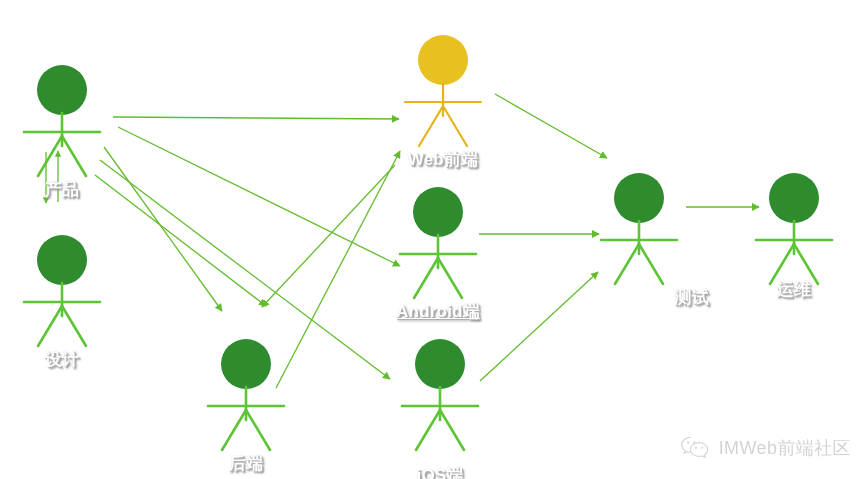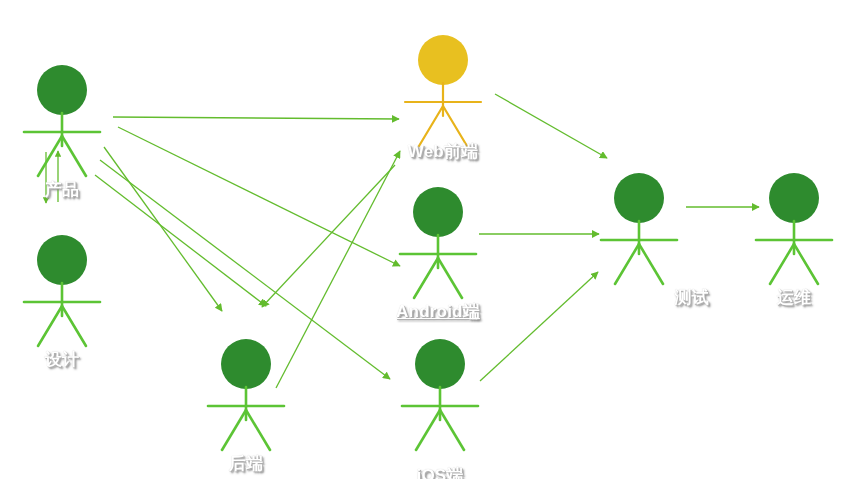--- a/index.html
+++ b/index.html
@@ -145,21 +145,21 @@
   <div class="figure" style="left:443px; top:40px;">
     <svg width="92" height="120" viewBox="0 0 92 120">
       <circle cx="46" cy="26" r="25" fill="#e8c020"></circle>
       <g stroke="#e8b31a" stroke-width="2.2" fill="none" stroke-linecap="round">
         <line x1="46" y1="49" x2="46" y2="82"></line>
         <line x1="8" y1="68" x2="84" y2="68"></line>
         <line x1="46" y1="72" x2="22" y2="112"></line>
         <line x1="46" y1="72" x2="70" y2="112"></line>
       </g>
     </svg>
-    <div class="fig-label" style="top:100px;">Web前端</div>
+    <div class="fig-label" style="top:108px;">Web前端</div>
   </div>
 
   <div class="figure" style="left:438px; top:192px;">
     <svg width="92" height="120" viewBox="0 0 92 120">
       <circle cx="46" cy="26" r="25" fill="#2e8b2e"></circle>
       <g stroke="#5cc435" stroke-width="2.6" fill="none" stroke-linecap="round">
         <line x1="46" y1="49" x2="46" y2="82"></line>
         <line x1="8" y1="68" x2="84" y2="68"></line>
         <line x1="46" y1="72" x2="22" y2="112"></line>
         <line x1="46" y1="72" x2="70" y2="112"></line>
@@ -210,17 +210,32 @@
   <div class="figure" style="left:794px; top:178px;">
     <svg width="92" height="120" viewBox="0 0 92 120">
       <circle cx="46" cy="26" r="25" fill="#2e8b2e"></circle>
       <g stroke="#5cc435" stroke-width="2.6" fill="none" stroke-linecap="round">
         <line x1="46" y1="49" x2="46" y2="82"></line>
         <line x1="8" y1="68" x2="84" y2="68"></line>
         <line x1="46" y1="72" x2="22" y2="112"></line>
         <line x1="46" y1="72" x2="70" y2="112"></line>
       </g>
     </svg>
-    <div class="fig-label" style="top:108px;">运维</div>
-  </div>
-
+    <div class="fig-label" style="top:100px;">运维</div>
+  </div>
+
+  <div class="watermark">
+    <svg class="wechat-icon" width="30" height="26" viewBox="0 0 30 26">
+      <g fill="none" stroke="#6e6e6e" stroke-width="1.1">
+        <path d="M11.2 2.2 C5.8 2.2 1.6 5.7 1.6 9.8 c0 2.3 1.3 4.4 3.4 5.8 l-0.8 2.6 l2.9 -1.5 c1.2 0.35 2.0 0.5 3.2 0.5"></path>
+        <path d="M19.2 7.6 C14.3 7.6 10.4 10.7 10.4 14.5 c0 3.8 3.9 6.9 8.8 6.9 c1.1 0 2.2 -0.16 3.2 -0.46 l2.9 1.5 l-0.8 -2.5 c1.9 -1.3 3.1 -3.2 3.1 -5.4 c0 -3.8 -3.9 -6.9 -8.4 -6.9 z"></path>
+      </g>
+      <g fill="#6e6e6e">
+        <circle cx="8.2" cy="7.6" r="1.15"></circle>
+        <circle cx="14.0" cy="7.6" r="1.15"></circle>
+        <circle cx="16.0" cy="12.7" r="1.0"></circle>
+        <circle cx="22.2" cy="12.7" r="1.0"></circle>
+      </g>
+    </svg>
+    <span class="watermark-text">IMWeb前端社区</span>
+  </div>
 
 </div>
 
 </body></html>

